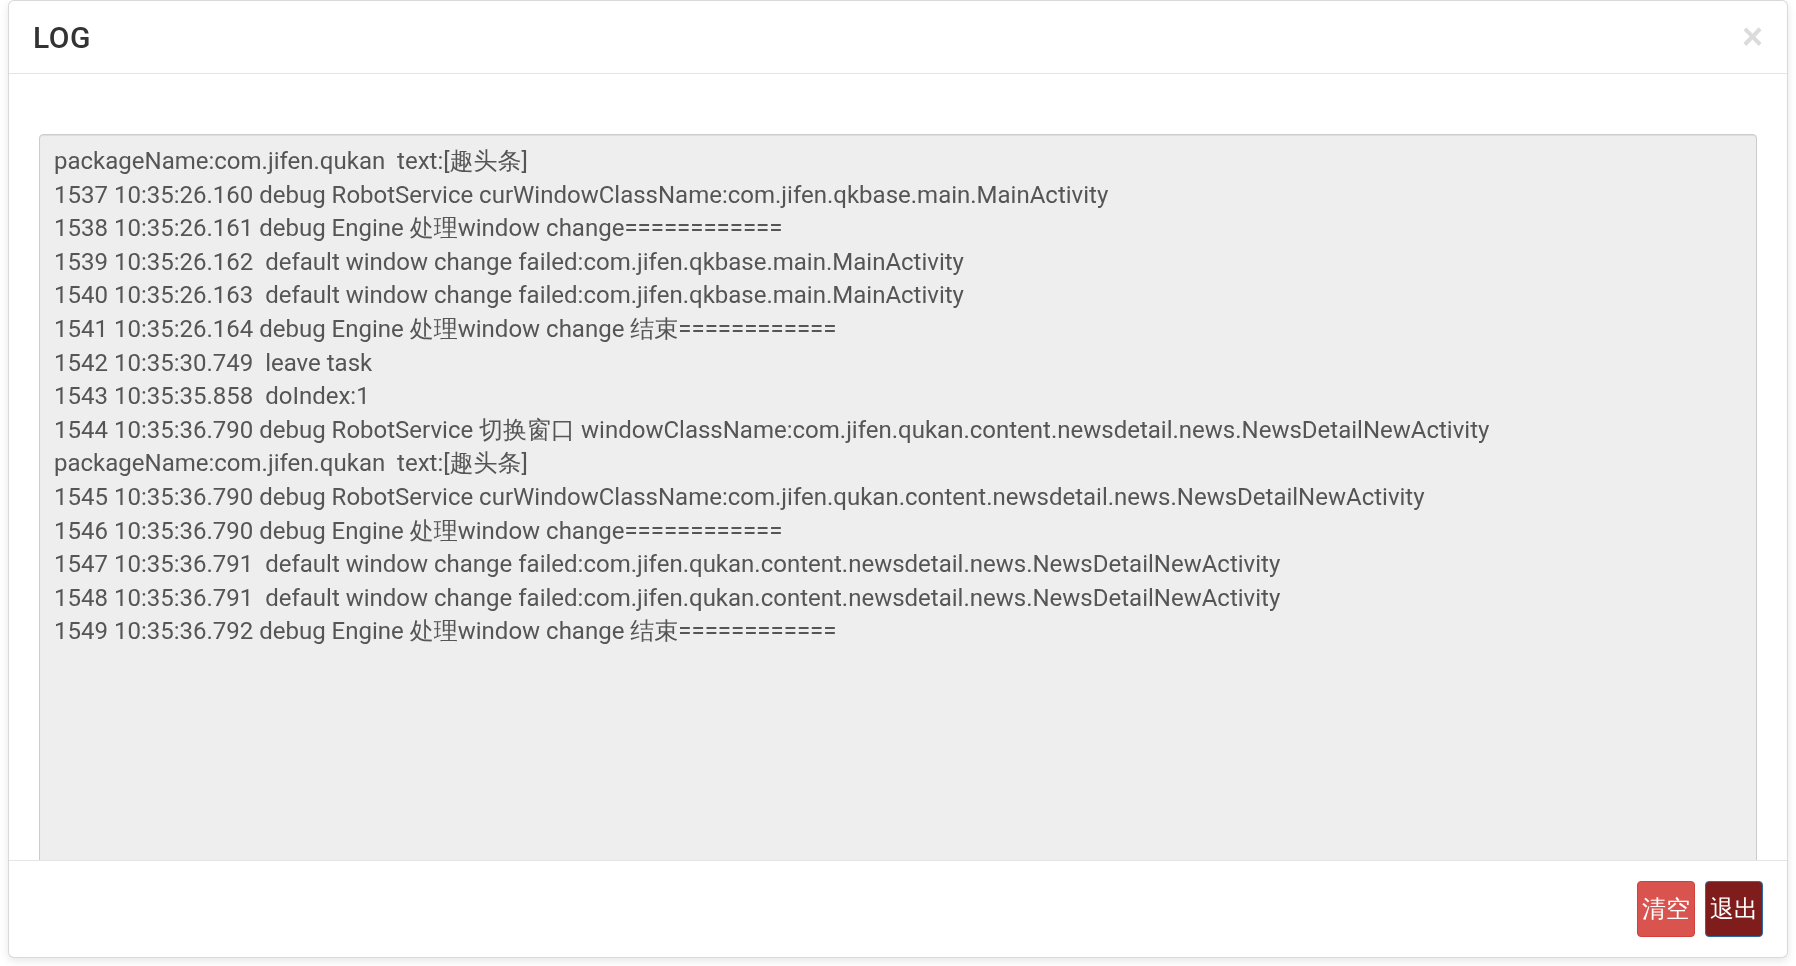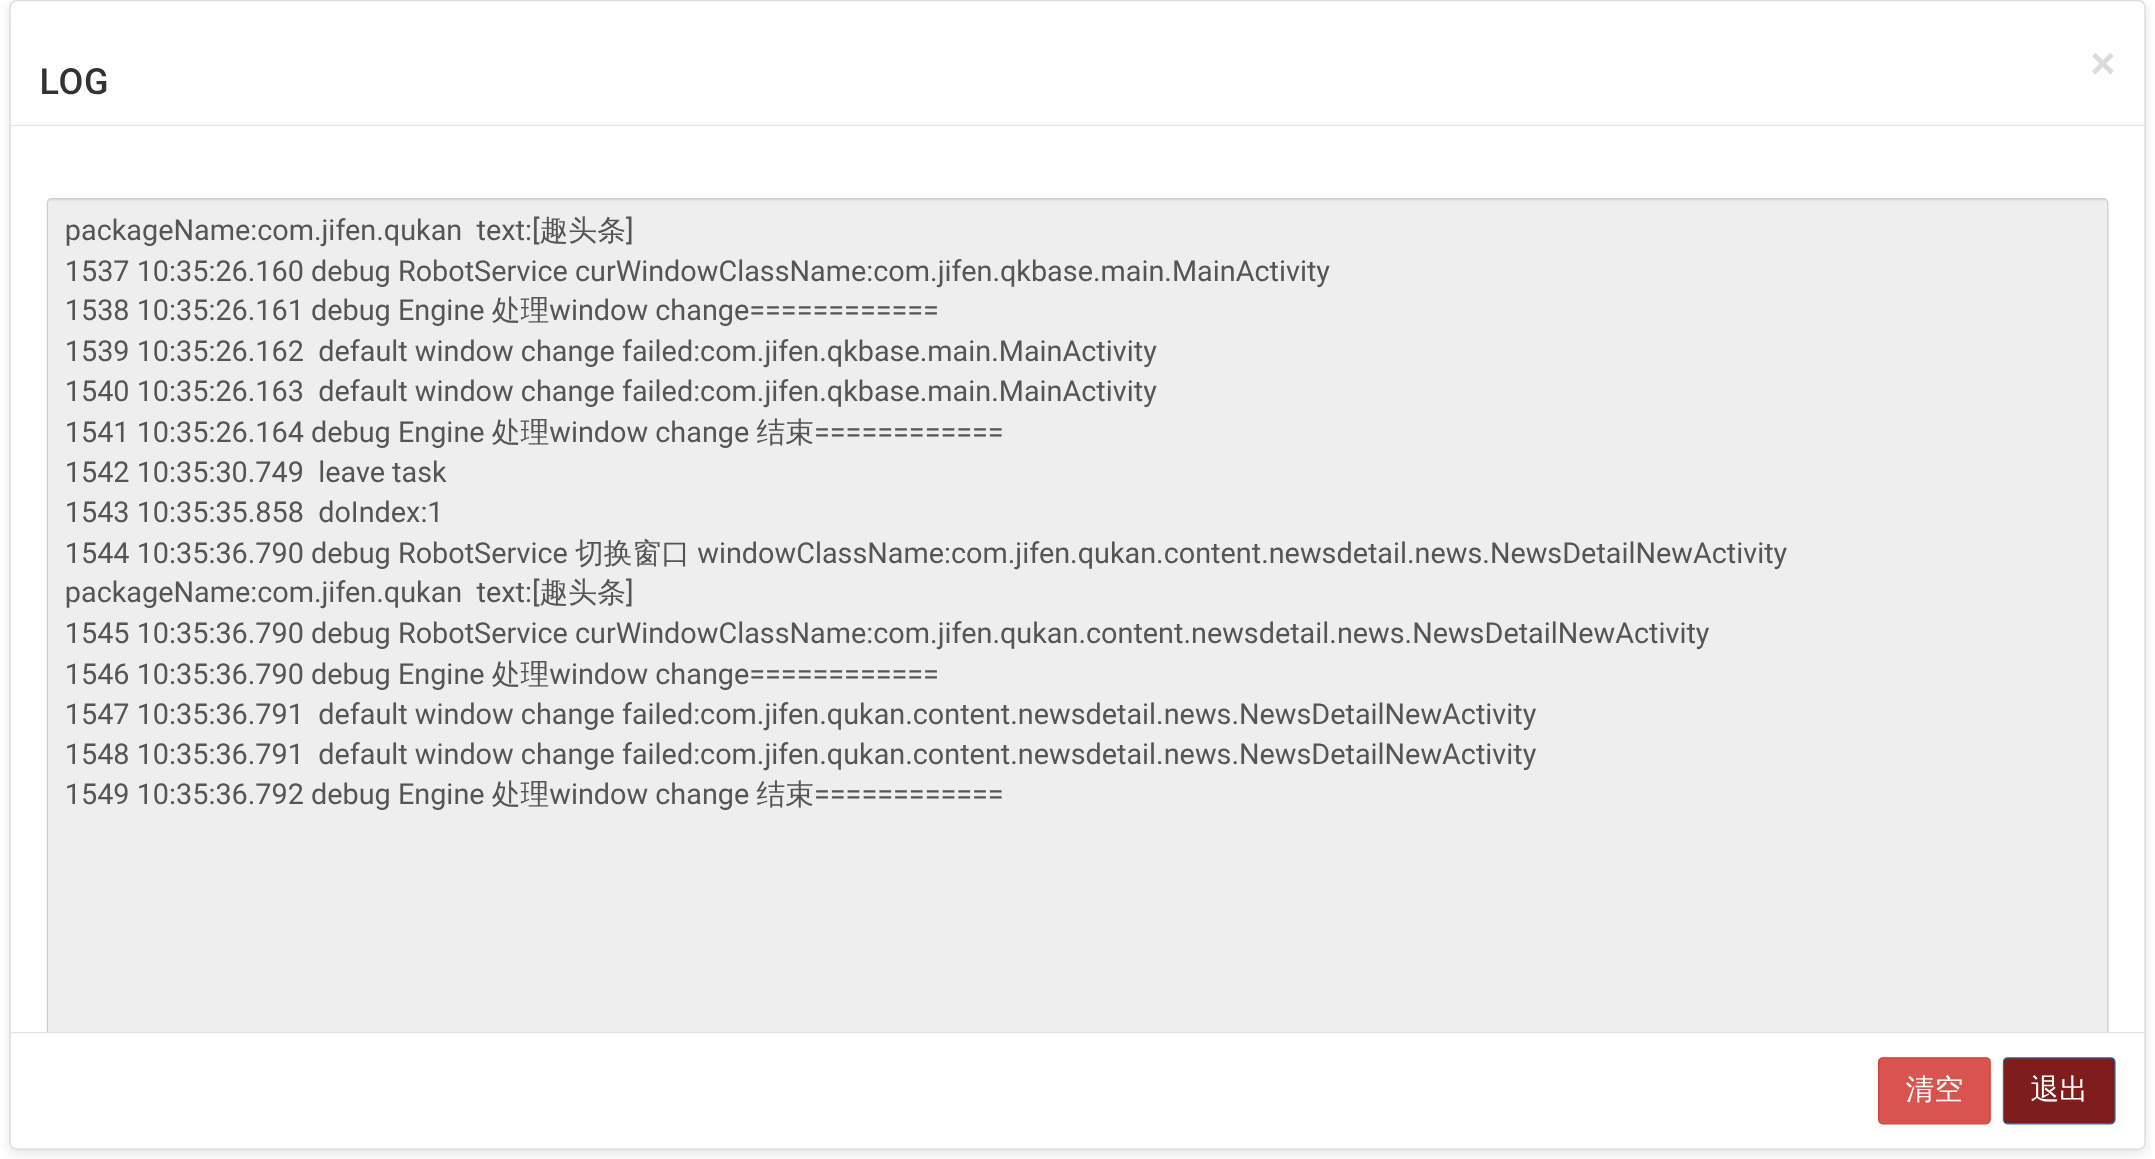--- a/index.html
+++ b/index.html
@@ -36,21 +36,20 @@
       display: flex;
       justify-content: space-between;
       align-items: center;
     }
     
     .modal-title {
       font-size: 30px;
       font-weight: 500;
       color: #333;
       letter-spacing: 0.5px;
-      margin-top: 32px;
     }
     
     .close-btn {
       font-size: 36px;
       font-weight: 700;
       color: #ccc;
       cursor: pointer;
       line-height: 1;
       opacity: 0.7;
       background: none;
@@ -86,21 +85,21 @@
     
     .modal-footer {
       padding: 20px 24px;
       border-top: 1px solid #e5e5e5;
       display: flex;
       justify-content: flex-end;
       gap: 10px;
     }
     
     .btn {
-      padding: 10px 22px;
+      padding: 10px 4px;
       font-size: 24px;
       border-radius: 4px;
       border: 1px solid transparent;
       cursor: pointer;
       color: #fff;
       line-height: 1.4;
     }
     
     .btn-danger {
       background-color: #d9534f;

